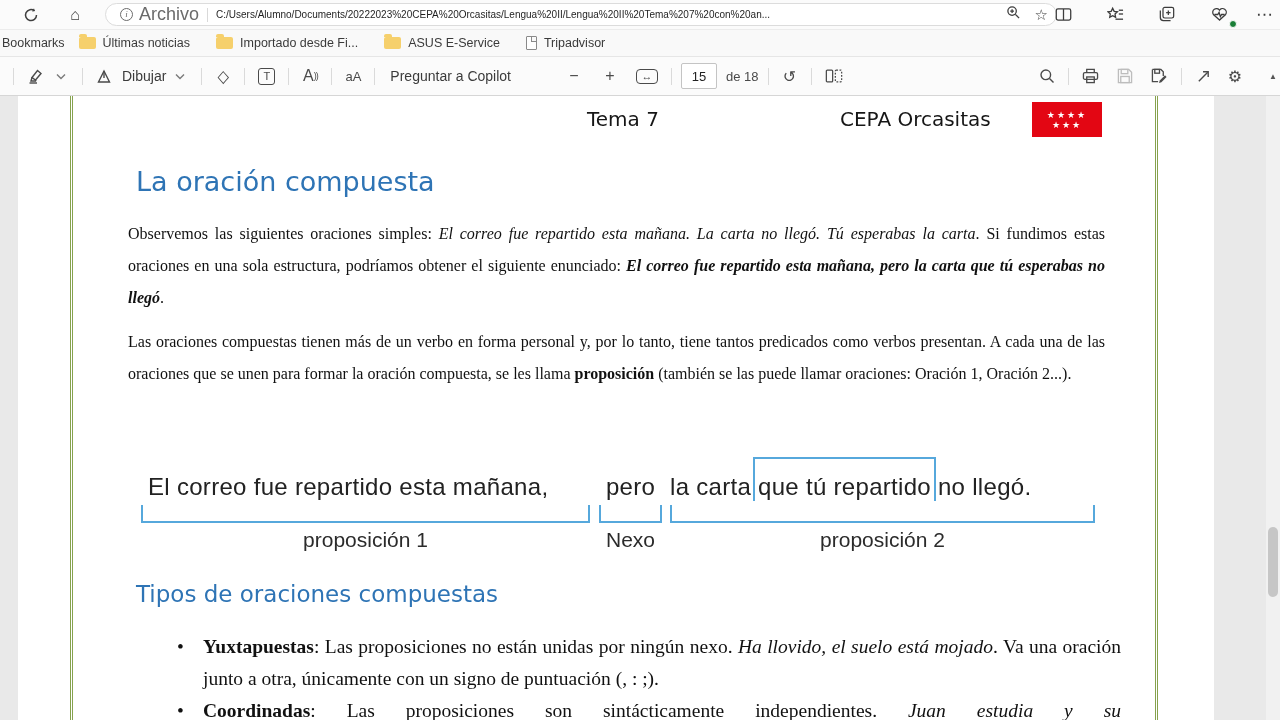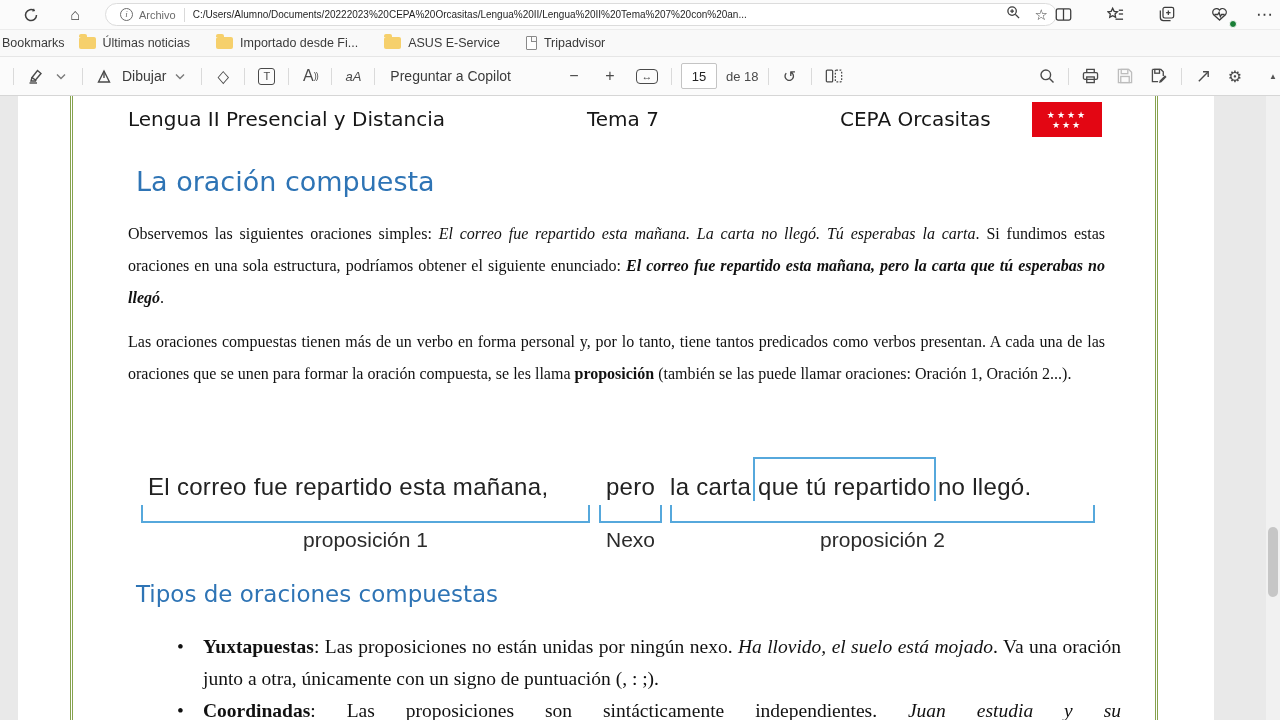--- a/index.html
+++ b/index.html
@@ -19,21 +19,21 @@
   .addressbar {
     position:absolute; left:105px; top:3px; width:952px; height:23px;
     background:#ffffff; border:1px solid #dcdcdc; border-radius:12px;
     display:flex; align-items:center; padding:0 8px; overflow:hidden;
   }
   .info-badge {
     width:13px; height:13px; border:1px solid #6b6b6b; border-radius:50%;
     color:#6b6b6b; font-size:9px; line-height:11px; text-align:center;
     font-family:"Liberation Serif", serif; font-style:italic; margin:0 6px 0 6px; flex:0 0 auto;
   }
-  .archivo { color:#6b6b6b; font-size:11px; margin-right:8px; flex:0 0 auto; }
+  .archivo { color:#6b6b6b; font-size:18px; margin-right:8px; flex:0 0 auto; }
   .ab-divider { width:1px; height:14px; background:#d9d9d9; margin-right:8px; flex:0 0 auto; }
   .url { color:#1f1f1f; font-size:10px; white-space:nowrap; overflow:hidden;
     text-overflow:ellipsis; flex:1 1 auto; }
   .ab-right { display:flex; align-items:center; gap:14px; margin-left:8px; flex:0 0 auto; color:#3f3f3f; }
   .star-glyph { font-size:15px; color:#3f3f3f; }
   .topbar-right { position:absolute; right:6px; top:2px; display:flex; align-items:center; gap:22px; color:#3c3c3c; }
   .greendot { position:absolute; right:-3px; bottom:-2px; width:8px; height:8px;
     background:#1a7f37; border-radius:50%; border:1px solid #fbfbfb; }
   .dots-glyph { font-size:17px; letter-spacing:1px; color:#3c3c3c; }
   
@@ -61,21 +61,21 @@
   .ptb-group { position:absolute; top:0; height:38px; display:flex; align-items:center; }
   .ptb-sep { width:1px; height:17px; background:#dadada; margin:0 9px; flex:0 0 auto; }
   .ptb-btn { display:flex; align-items:center; justify-content:center; min-width:24px; height:28px;
     padding:0 4px; color:#4a4a4a; cursor:pointer; }
   .ptb-btn svg { display:block; }
   .glyph16 { font-size:16px; }
   .eraser-glyph { font-size:15px; transform:scaleY(1.15); display:inline-block; }
   .addtext-box { width:17px; height:17px; border:1.4px solid #4a4a4a; border-radius:3px;
     font-size:11px; line-height:14px; text-align:center; }
   .readaloud small { font-size:9px; vertical-align:6px; letter-spacing:-1px; }
-  .translate-glyph { font-size:13px; letter-spacing:0;font-style:italic; }
+  .translate-glyph { font-size:13px; letter-spacing:0; }
   .pageinput { width:36px; height:26px; border:1px solid #c4c4c4; border-radius:2px;
     background:#fff; text-align:center; font-size:13px; color:#222;
     font-family:"Liberation Sans", sans-serif; }
   .ofpages { color:#4a4a4a; font-size:13px; margin-left:9px; }
   .fitwidth-box { width:22px; height:15px; border:1.4px solid #4a4a4a; border-radius:4px;
     font-size:11px; line-height:12px; text-align:center; }
   .disabled { color:#bdbdbd !important; }
   
   .pdfarea { position:absolute; top:96px; left:0; right:0; bottom:0; background:#e9e9e9; }
   .page { position:absolute; left:18px; top:0; width:1196px; height:624px; background:#ffffff;
@@ -320,21 +320,20 @@
       </span>
       <span class="ptb-btn glyph16" style="margin-left:8px">⚙</span>
     </div>
   </div>
 
   <main class="pdfarea">
     <div class="page">
       <div class="greenline gl-left"></div>
       <div class="greenline gl-right"></div>
 
-      <div class="docheader-left doc-sans">Lengua II Presencial y Distancia</div>
       <div class="docheader-center doc-sans">Tema 7</div>
       <div class="docheader-right doc-sans">CEPA Orcasitas</div>
       <div class="flag" style="background:#e30613">
         <div class="flag-stars">★★★★</div>
         <div class="flag-stars">★★★</div>
       </div>
 
       <div class="h1 doc-sans hblue">La oración compuesta</div>
 
       <p class="para p1"><span>Observemos las siguientes oraciones simples: </span><span class="it">El correo fue repartido esta mañana. La carta no llegó. Tú esperabas la carta</span><span>. Si fundimos estas oraciones en una sola estructura, podríamos obtener el siguiente enunciado: </span><span class="bi">El correo fue repartido esta mañana, pero la carta que tú esperabas no llegó</span><span>.</span></p>

